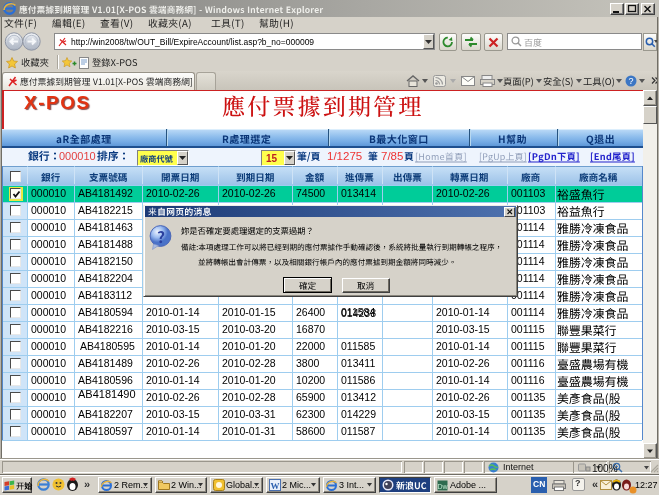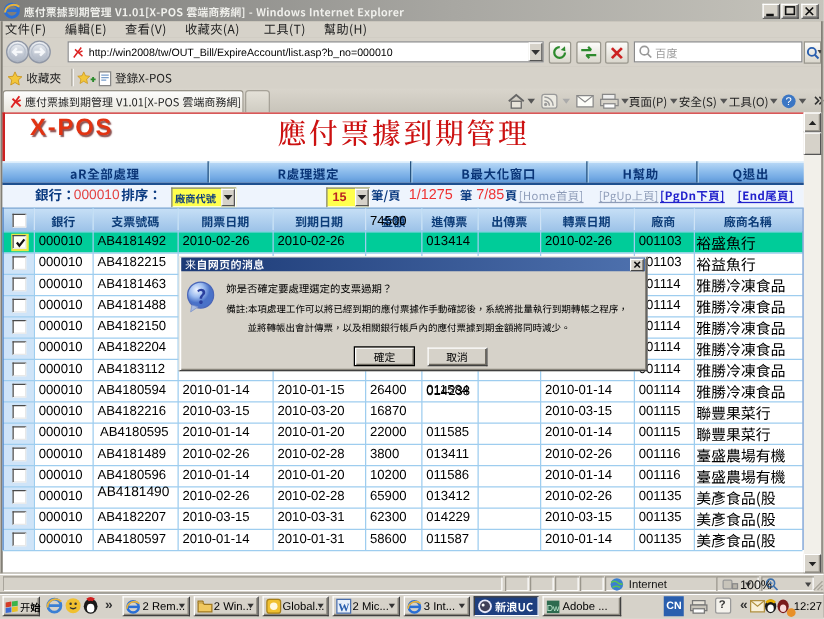--- a/index.html
+++ b/index.html
@@ -147,21 +147,21 @@
     <circle cx="27.5" cy="9.5" r="8.7" fill="url(#cg)" stroke="#8f96a4"></circle>
     <circle cx="10" cy="9.5" r="6.2" fill="none" stroke="#b7bfcc" stroke-width="1"></circle>
     <circle cx="27.5" cy="9.5" r="6.2" fill="none" stroke="#b7bfcc" stroke-width="1"></circle>
     <path d="M14 9.5 L7 9.5 M9.5 6.5 L6.5 9.5 L9.5 12.5" stroke="#f5f7fa" stroke-width="2" fill="none"></path>
     <path d="M23.5 9.5 L30.5 9.5 M28 6.5 L31 9.5 L28 12.5" stroke="#f5f7fa" stroke-width="2" fill="none"></path>
   </svg>
 <div style="left:54px;top:33px;width:381px;height:17px;background:#fff;border:1px solid #8a8a8a"></div>
 <svg class="t" style="left:58px;top:37px" width="10" height="10">
     <path d="M1 9 L7 1 M2 2.5 L8 8 M4.5 5.5 l3.5 -1.8" stroke="#d22" stroke-width="1.2"></path>
   </svg>
-<i style="left:71px;top:38px;font-size:8.5px;color:#000">http://win2008/tw/OUT_Bill/ExpireAccount/list.asp?b_no=000010</i>
+<i style="left:71px;top:38px;font-size:8.5px;color:#000">http://win2008/tw/OUT_Bill/ExpireAccount/list.asp?b_no=000009</i>
 <div style="left:423px;top:34px;width:11px;height:15px;background:#d6d2c9;border:1px solid;border-color:#fff #555 #555 #fff"></div>
 <svg class="t" style="left:425px;top:40px" width="8" height="5">
     <path d="M0 0 L7 0 L3.5 4 Z" fill="#333"></path>
   </svg>
 <div style="left:439px;top:33px;width:18px;height:18px;background:linear-gradient(#fdfdfb,#dad7cd);border:1px solid #9a988e;border-radius:2px"></div>
 <svg class="t" style="left:442px;top:36px" width="12" height="12">
     <path d="M10 6 A4.3 4.3 0 1 1 5.8 1.7" fill="none" stroke="#2d8a2d" stroke-width="1.8"></path>
     <path d="M10 1 L10.3 5 L6.6 4 Z" fill="#2d8a2d"></path>
   </svg>
 <div style="left:461px;top:33px;width:20px;height:18px;background:linear-gradient(#fdfdfb,#dad7cd);border:1px solid #9a988e;border-radius:2px"></div>
@@ -618,21 +618,21 @@
 <div style="left:10px;top:171px;width:11px;height:11px;background:#fff;border:1px solid #7a7a7a;border-color:#4a4a4a #e8e8e8 #e8e8e8 #4a4a4a"></div>
 <div style="left:8.5px;top:186.5px;width:14px;height:14px;background:#e8e844"></div>
 <div style="left:10px;top:188px;width:11px;height:11px;background:#fffff4;border:1px solid #7a7a7a;border-color:#4a4a4a #e8e8e8 #e8e8e8 #4a4a4a"></div>
 <svg class="t" style="left:12px;top:190px" width="9" height="9">
     <path d="M1.5 4 L3.5 6.5 L7.5 1.5" fill="none" stroke="#111" stroke-width="1.8"></path>
   </svg>
 <i style="left:31px;top:188px;font-size:10.5px;color:#000">000010</i>
 <i style="left:78px;top:188px;font-size:10.5px;color:#000">AB4181492</i>
 <i style="left:146px;top:188px;font-size:10.5px;color:#000">2010-02-26</i>
 <i style="left:222px;top:188px;font-size:10.5px;color:#000">2010-02-26</i>
-<i style="left:296px;top:172px;font-size:10.5px;color:#000">74500</i>
+<i style="left:296px;top:188px;font-size:10.5px;color:#000">74500</i>
 <i style="left:341px;top:188px;font-size:10.5px;color:#000">013414</i>
 <i style="left:436px;top:188px;font-size:10.5px;color:#000">2010-02-26</i>
 <i style="left:511px;top:188px;font-size:10.5px;color:#000">001103</i>
 <svg class="t" style="left:557px;top:198.5px" width="1" height="1">
     <g fill="#000">
       <use href="#g152" transform="translate(0 0) scale(0.0119)"></use>
       <use href="#g153" transform="translate(11.9 0) scale(0.0119)"></use>
       <use href="#g154" transform="translate(23.8 0) scale(0.0119)"></use>
       <use href="#g155" transform="translate(35.7 0) scale(0.0119)"></use>
     </g>

